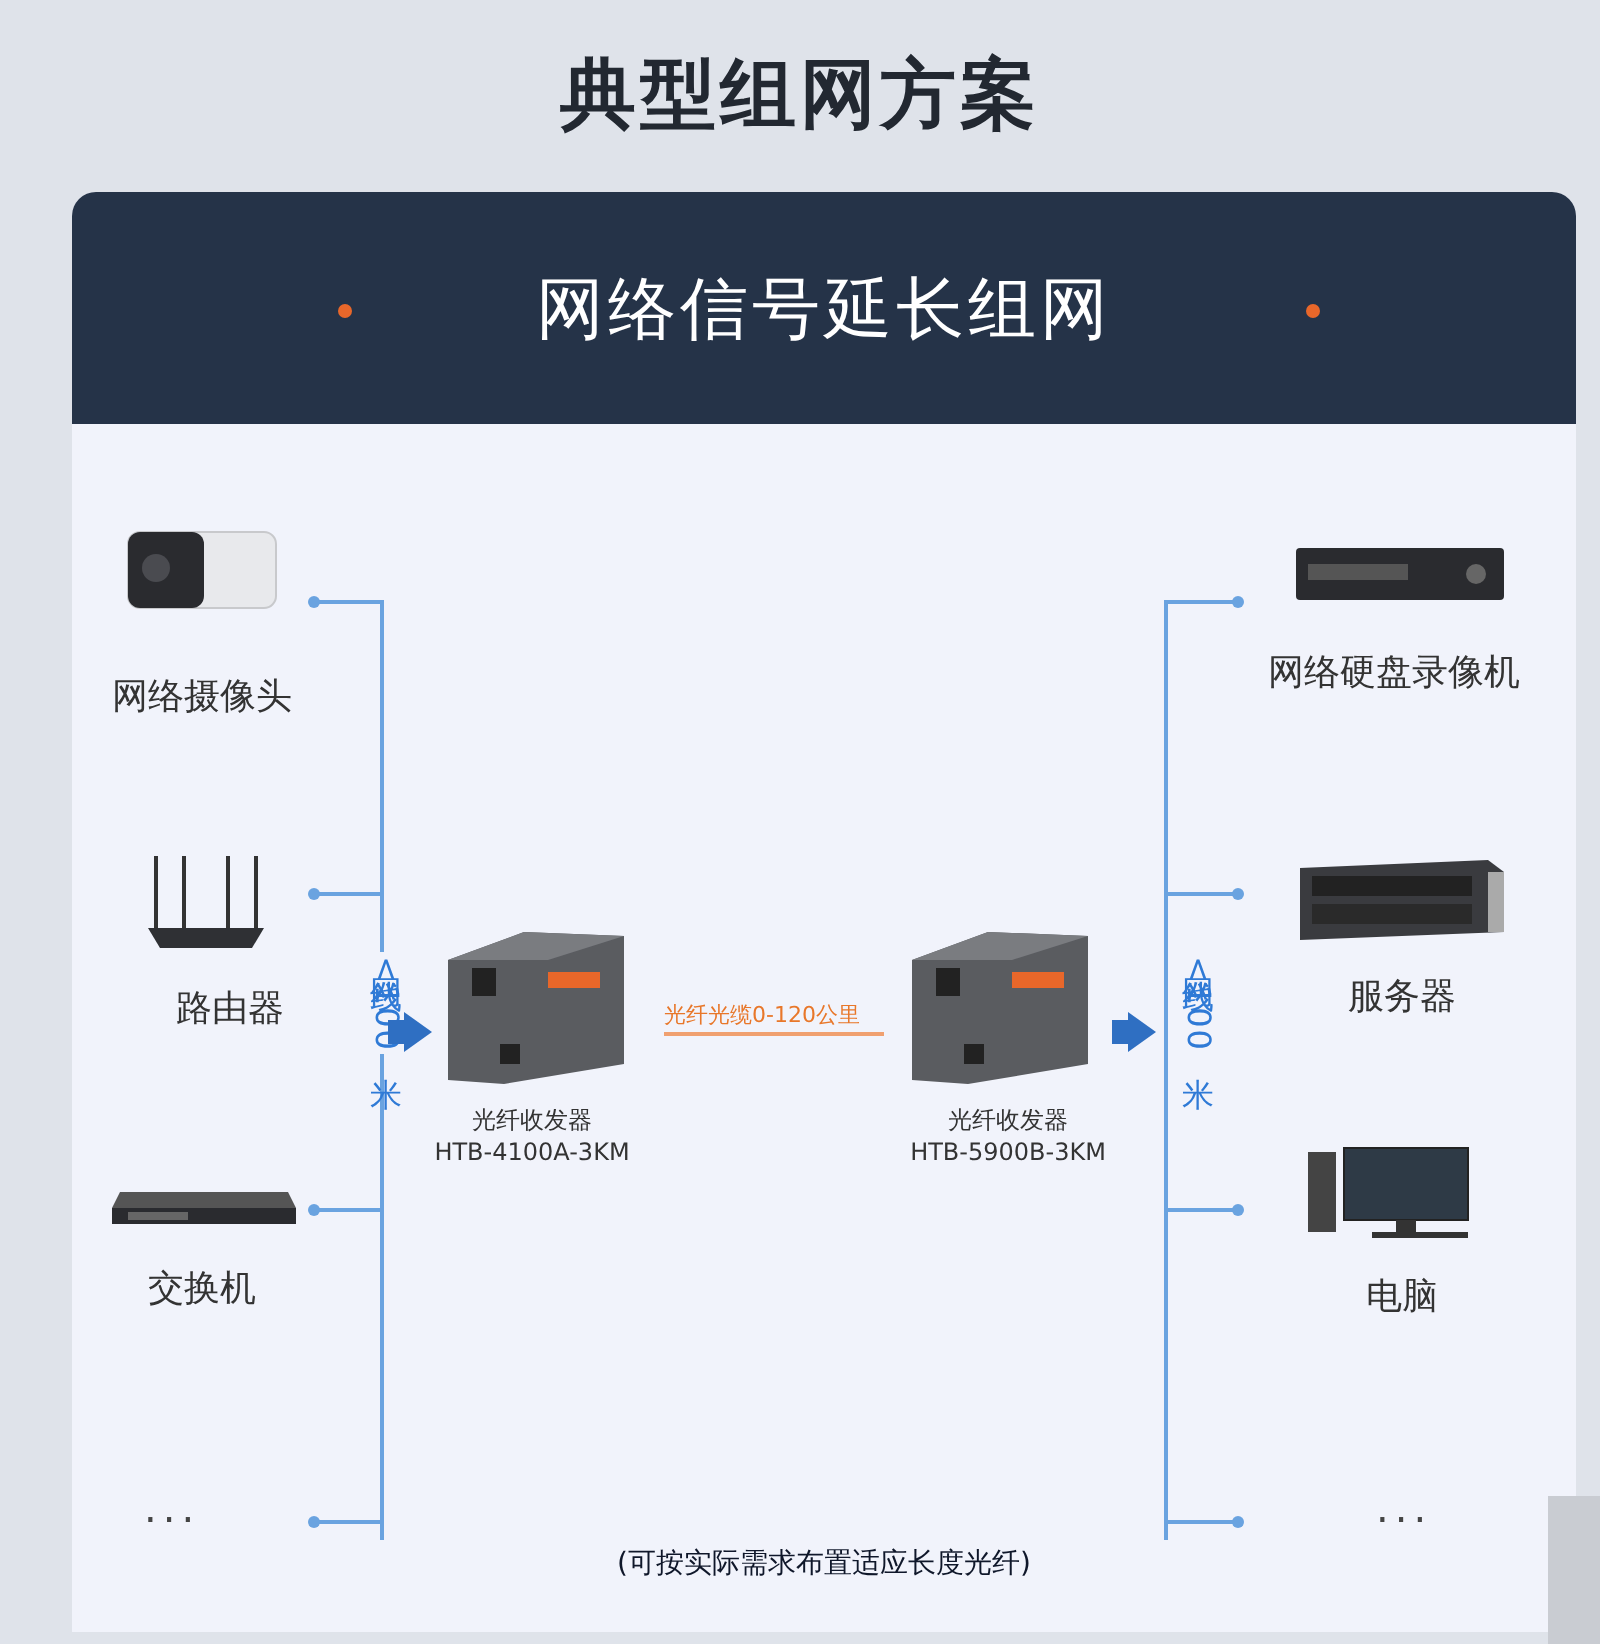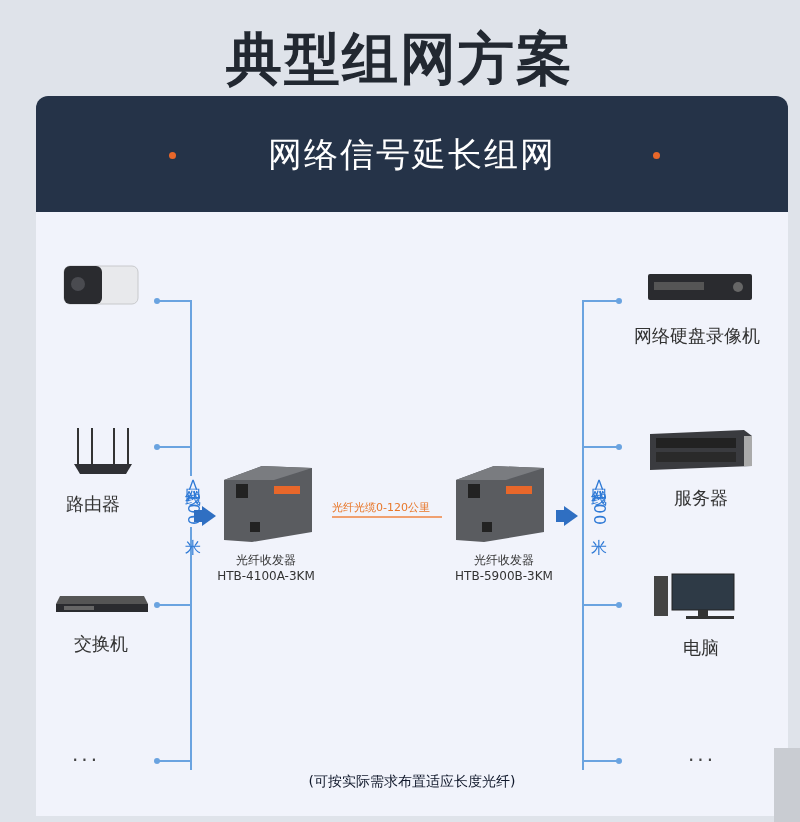--- a/index.html
+++ b/index.html
@@ -1,17 +1,17 @@
 <!DOCTYPE html>
 <html><head>
 <meta charset="utf-8">
 <style>
   html,body{margin:0;padding:0;}
   body{width:800px;height:822px;background:#dfe3ea;position:relative;overflow:hidden;font-family:"DejaVu Sans",sans-serif;}
-  .title{position:absolute;left:0;top:22px;width:800px;text-align:center;font-size:56px;font-weight:bold;color:#222831;letter-spacing:2px;}
+  .title{position:absolute;left:0;top:22px;width:800px;text-align:center;font-size:38px;font-weight:bold;color:#222831;letter-spacing:2px;}
   .card{position:absolute;left:36px;top:96px;width:752px;height:720px;background:#f1f3fb;border-radius:12px 12px 0 0;overflow:hidden;}
   .banner{position:absolute;left:0;top:0;width:752px;height:116px;background:#253348;}
   .banner .dot{position:absolute;top:56px;width:7px;height:7px;border-radius:50%;background:#e8672a;}
   .banner .btitle{position:absolute;left:0;top:36px;width:752px;text-align:center;color:#fff;font-size:34px;letter-spacing:2px;}
   .lbl{position:absolute;font-size:18px;color:#333;text-align:center;}
   .dots{position:absolute;font-size:20px;color:#444;letter-spacing:3px;}
   .vline{position:absolute;width:2px;background:#6aa3e0;}
   .hline{position:absolute;height:2px;background:#6aa3e0;}
   .node{position:absolute;width:6px;height:6px;border-radius:50%;background:#6aa3e0;}
   .vtext{position:absolute;writing-mode:vertical-rl;color:#2f7ad6;font-size:16px;letter-spacing:1px;background:#f1f3fb;}
@@ -34,29 +34,30 @@
     <div class="dot" style="left:133px;"></div>
     <div class="btitle">网络信号延长组网</div>
     <div class="dot" style="left:617px;"></div>
   </div>
 
   <svg style="position:absolute;left:26px;top:166px;" width="80" height="48">
     <rect x="2" y="4" width="74" height="38" rx="6" fill="#e8e9ec" stroke="#c8c9cc"></rect>
     <rect x="2" y="4" width="38" height="38" rx="6" fill="#2a2b2f"></rect>
     <circle cx="16" cy="22" r="7" fill="#4a4b50"></circle>
   </svg>
+  <div class="lbl" style="left:10px;top:240px;width:110px;">网络摄像头</div>
 
   <svg style="position:absolute;left:34px;top:330px;" width="66" height="52">
     <line x1="8" y1="2" x2="8" y2="38" stroke="#333" stroke-width="2"></line>
     <line x1="22" y1="2" x2="22" y2="38" stroke="#333" stroke-width="2"></line>
     <line x1="44" y1="2" x2="44" y2="38" stroke="#333" stroke-width="2"></line>
     <line x1="58" y1="2" x2="58" y2="38" stroke="#333" stroke-width="2"></line>
     <path d="M4 38 H62 L56 48 H10 Z" fill="#2f3034"></path>
   </svg>
-  <div class="lbl" style="left:2px;top:396px;width:110px;">路由器</div>
+  <div class="lbl" style="left:24px;top:396px;width:110px;">路由器</div>
 
   <svg style="position:absolute;left:18px;top:496px;" width="96" height="24">
     <path d="M6 4 H90 L94 12 H2 Z" fill="#555"></path>
     <rect x="2" y="12" width="92" height="8" fill="#2a2b2f"></rect>
     <rect x="10" y="14" width="30" height="4" fill="#666"></rect>
   </svg>
   <div class="lbl" style="left:10px;top:536px;width:110px;">交换机</div>
 
   <div class="dots" style="left:36px;top:646px;">...</div>
 

